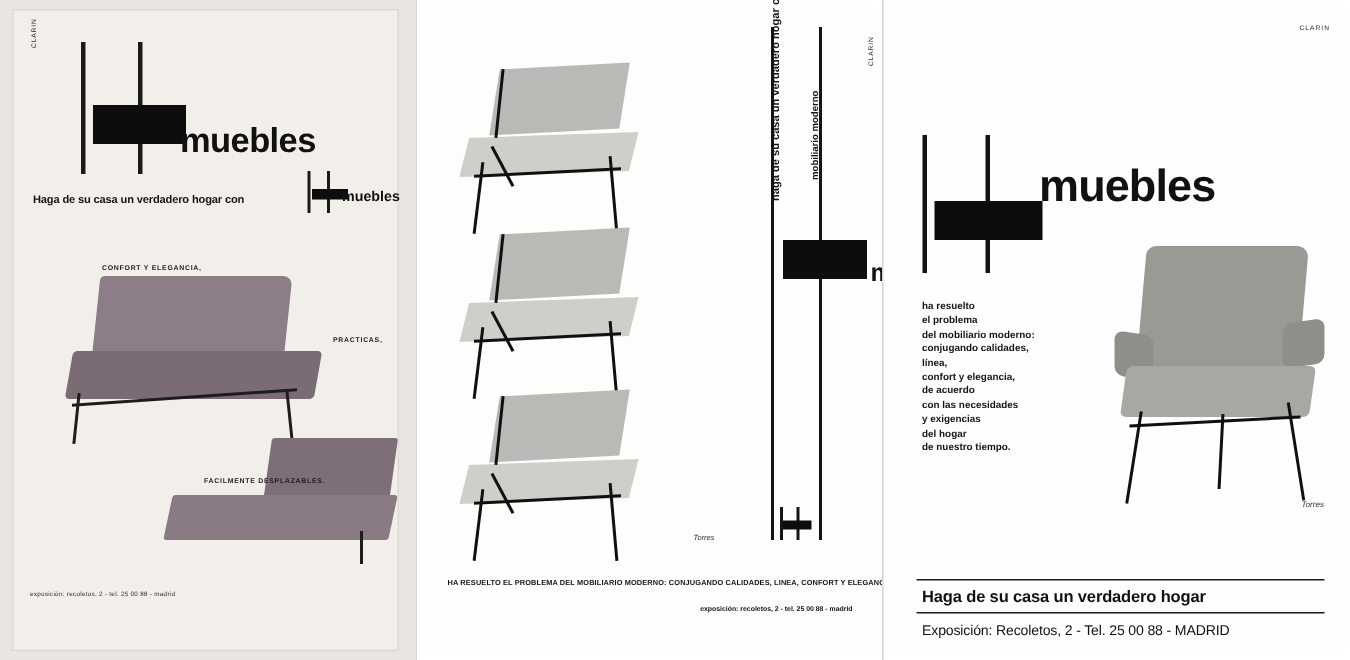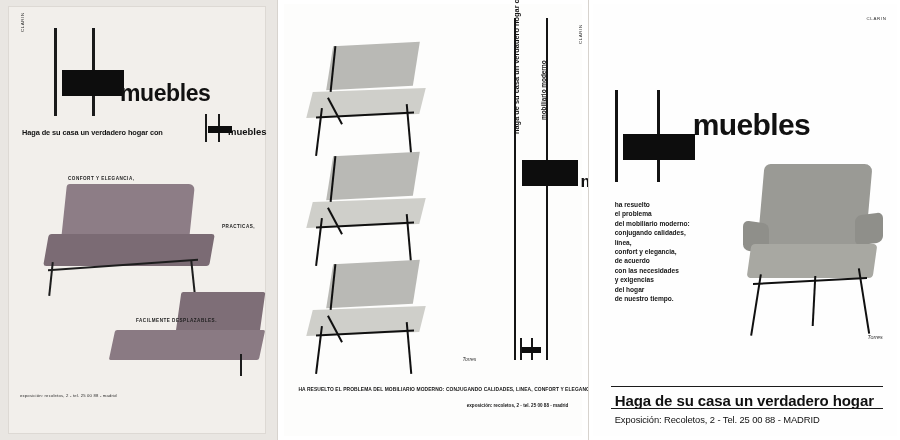--- a/index.html
+++ b/index.html
@@ -417,21 +417,21 @@
   .p3-rule {
     position: absolute;
     left: 18px; right: 14px;
     height: 1px; background: #1b1b1b;
   }
   .p3-rule.r1 { top: 382px; }
   .p3-rule.r2 { top: 404px; }
   .p3-slogan {
     position: absolute;
     left: 22px; top: 388px;
-    font-size: 15px; font-weight: 700; color:#111;
+    font-size: 11px; font-weight: 700; color:#111;
     letter-spacing: -0.1px;
   }
   .p3-expo {
     position: absolute;
     left: 22px; top: 410px;
     font-size: 9.4px; color:#111;
     letter-spacing: -0.1px;
   }
 </style>
 </head>

